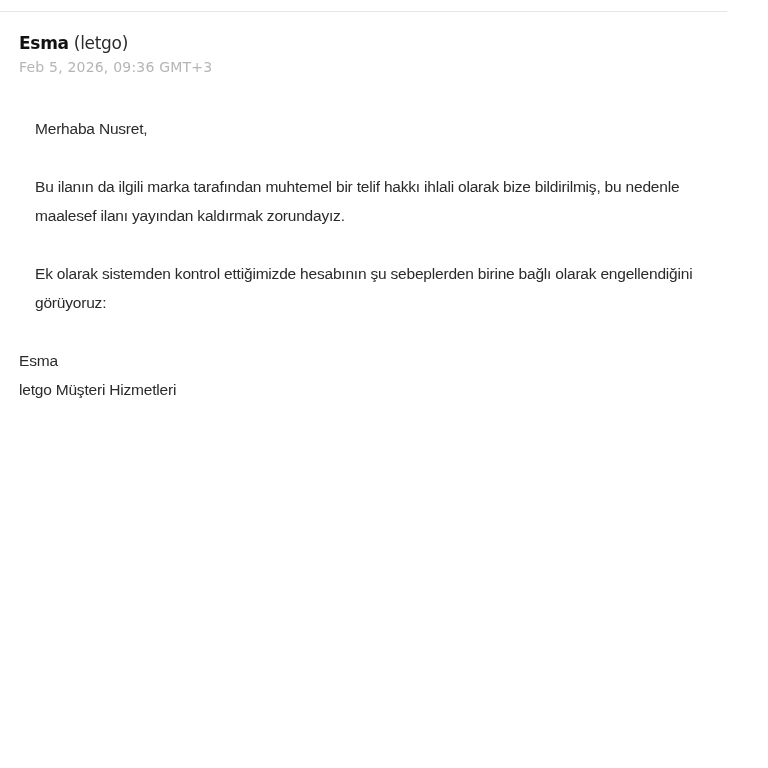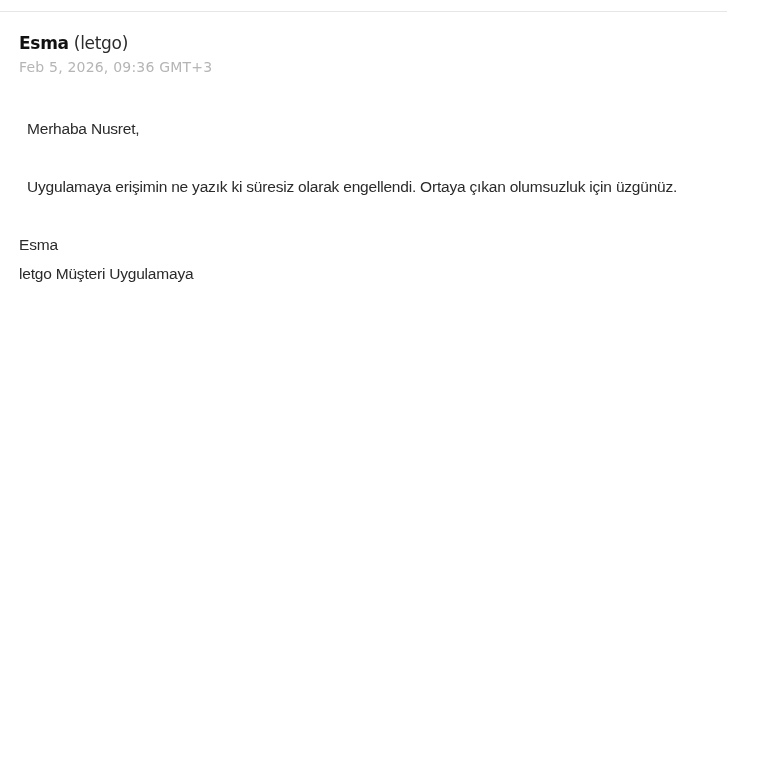--- a/index.html
+++ b/index.html
@@ -56,21 +56,21 @@
       left: 19px;
       top: 114px;
       width: 720px;
       font-family: "Liberation Sans", sans-serif;
       font-size: 15.5px;
       color: #2a2a2a;
       line-height: 29px;
       letter-spacing: -0.2px;
     }
     .body p {
-      margin: 0 0 29px 8px;
+      margin: 0 0 29px 16px;
     }
     .body ul {
       list-style: none;
       margin: 0 0 29px 0;
       padding: 0;
     }
     .body ul li::before {
       content: "\2022\00a0";
     }
     .sig p {
@@ -86,19 +86,20 @@
   <div class="header">
     <div class="sender-line">
       <span class="sender-name">Esma</span>
       <span class="sender-org">(letgo)</span>
     </div>
     <div class="date-line">Feb 5, 2026, 09:36 GMT+3</div>
   </div>
 
   <div class="body">
     <p>Merhaba Nusret,</p>
-    <p>Uygulamaya erişimin ne yazık ki süresiz olarak engellendi. Ortaya çıkan olumsuzluk için üzgünüz.</p>
+    <p>Bu ilanın da ilgili marka tarafından muhtemel bir telif hakkı ihlali olarak bize bildirilmiş, bu nedenle maalesef ilanı yayından kaldırmak zorundayız.</p>
+    <p>Ek olarak sistemden kontrol ettiğimizde hesabının şu sebeplerden birine bağlı olarak engellendiğini görüyoruz:</p>
     <div class="sig">
       <p>Esma</p>
-      <p>letgo Müşteri Uygulamaya</p>
+      <p>letgo Müşteri Hizmetleri</p>
     </div>
   </div>
 </div>
 
 </body></html>

